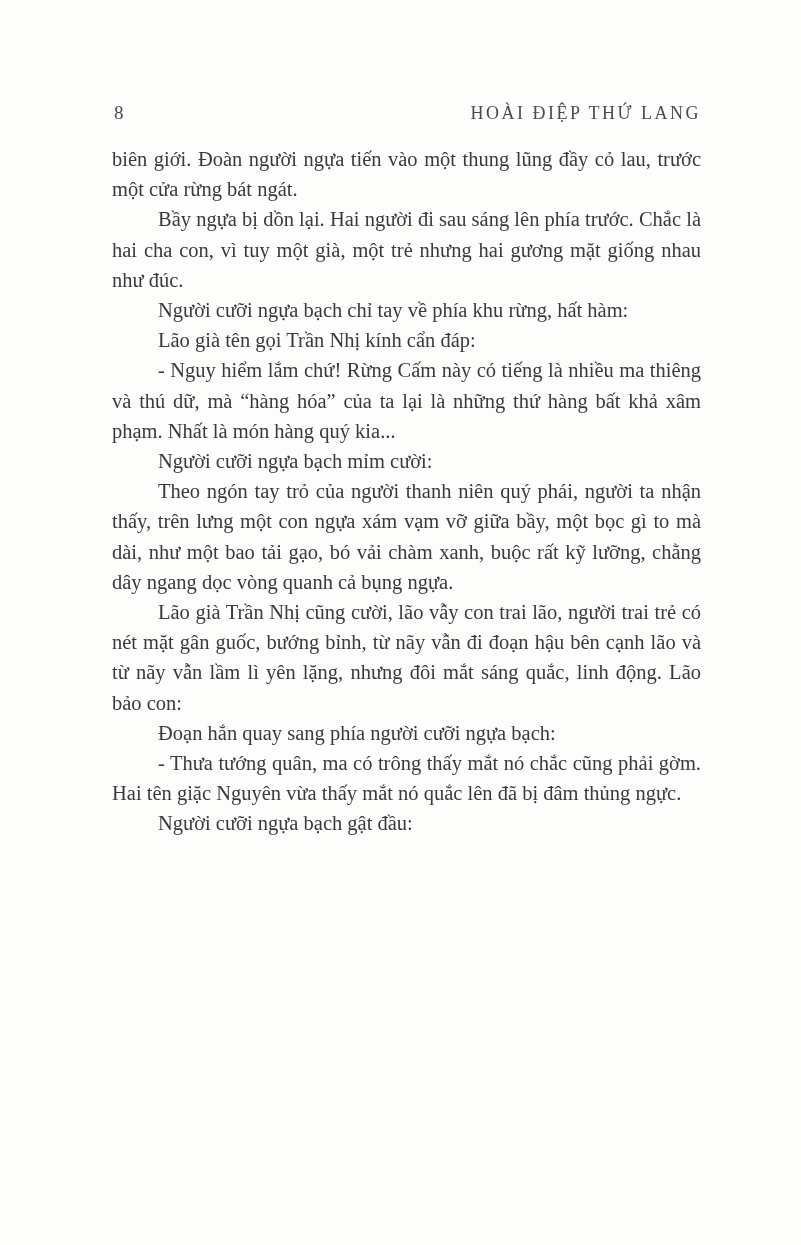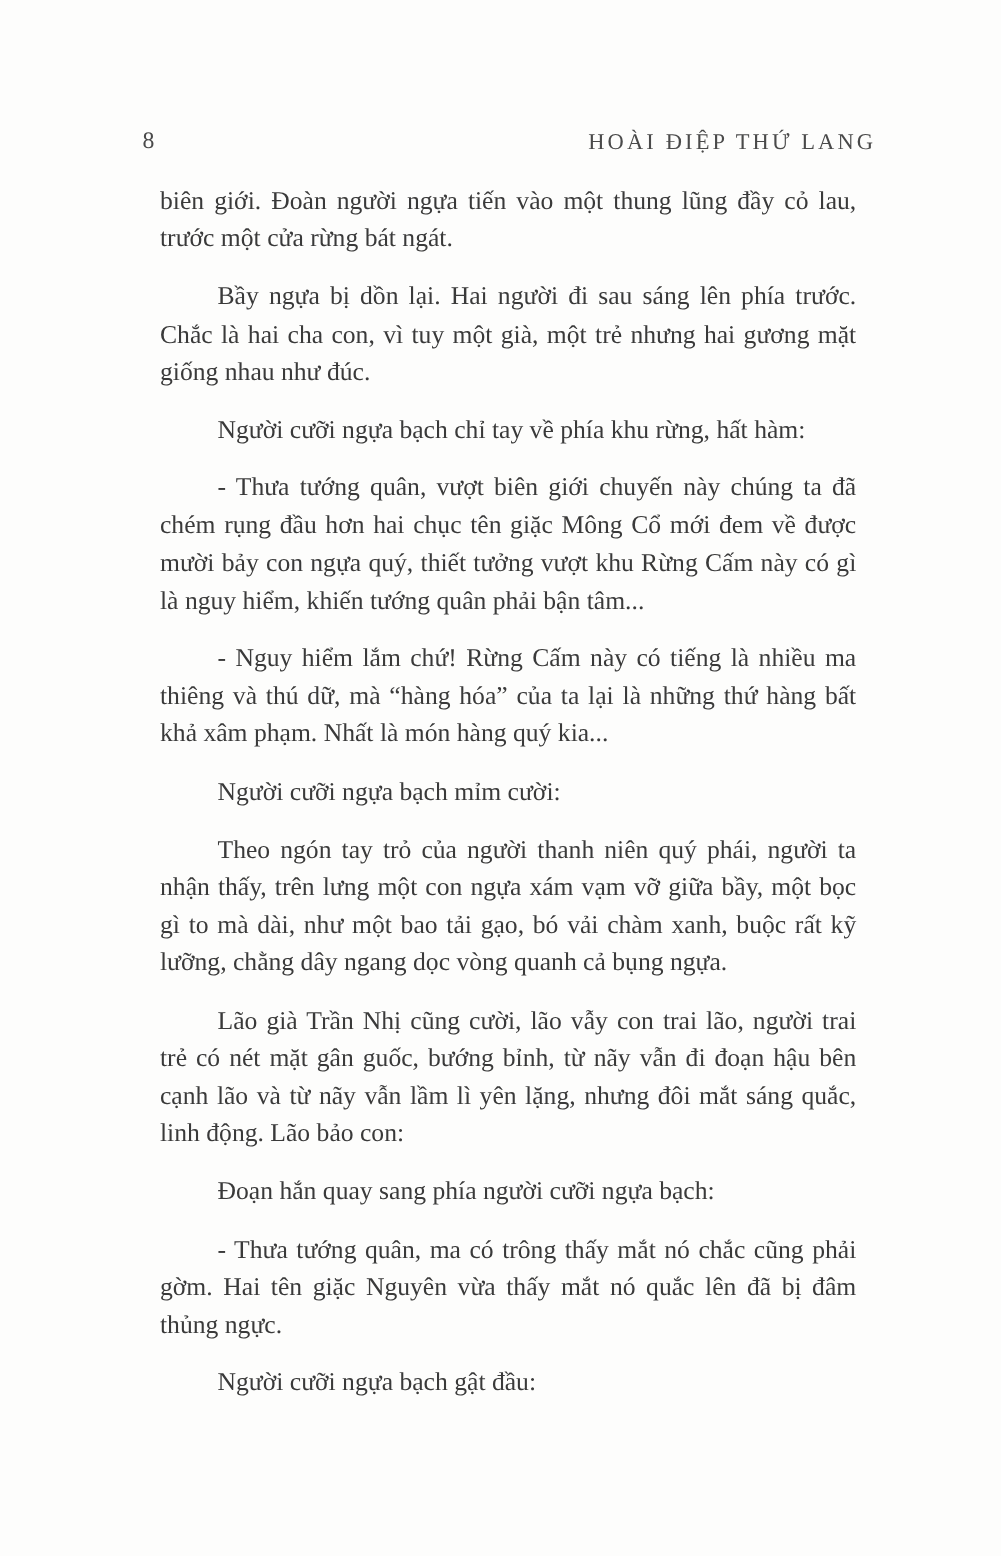--- a/index.html
+++ b/index.html
@@ -42,41 +42,41 @@
     color: #4a4a4a;
     font-variant: normal;
   }
   .page-body {
     font-size: 20.5px;
     line-height: 30.2px;
     text-align: justify;
     text-justify: inter-word;
   }
   .page-body p {
-    margin: 16px;
+    margin: 0;
     padding: 0;
     text-indent: 46px;
   }
   .page-body p:first-child {
     text-indent: 0;
   }
 </style>
 </head>
 <body>
 
 <div class="page">
   <div class="page-header">
     <span class="page-number">8</span>
     <span class="running-title">HOÀI ĐIỆP THỨ LANG</span>
   </div>
   <div class="page-body">
       <p>biên giới. Đoàn người ngựa tiến vào một thung lũng đầy cỏ lau, trước một cửa rừng bát ngát.</p>
       <p>Bầy ngựa bị dồn lại. Hai người đi sau sáng lên phía trước. Chắc là hai cha con, vì tuy một già, một trẻ nhưng hai gương mặt giống nhau như đúc.</p>
       <p>Người cưỡi ngựa bạch chỉ tay về phía khu rừng, hất hàm:</p>
-      <p>- Thưa tướng quân, vượt biên giới chuyến này chúng ta đã chém rụng đầu hơn hai chục tên giặc Mông Cổ mới đem về được mười bảy con ngựa quý, thiết tưởng vượt khu Rừng Cấm này có gì là nguy hiểm, khiến tướng quân phải bận tâm...</p>
+      <p>Lão già tên gọi Trần Nhị kính cẩn đáp:</p>
       <p>- Nguy hiểm lắm chứ! Rừng Cấm này có tiếng là nhiều ma thiêng và thú dữ, mà “hàng hóa” của ta lại là những thứ hàng bất khả xâm phạm. Nhất là món hàng quý kia...</p>
       <p>Người cưỡi ngựa bạch mỉm cười:</p>
       <p>Theo ngón tay trỏ của người thanh niên quý phái, người ta nhận thấy, trên lưng một con ngựa xám vạm vỡ giữa bầy, một bọc gì to mà dài, như một bao tải gạo, bó vải chàm xanh, buộc rất kỹ lưỡng, chằng dây ngang dọc vòng quanh cả bụng ngựa.</p>
       <p>Lão già Trần Nhị cũng cười, lão vẫy con trai lão, người trai trẻ có nét mặt gân guốc, bướng bỉnh, từ nãy vẫn đi đoạn hậu bên cạnh lão và từ nãy vẫn lầm lì yên lặng, nhưng đôi mắt sáng quắc, linh động. Lão bảo con:</p>
       <p>Đoạn hắn quay sang phía người cưỡi ngựa bạch:</p>
       <p>- Thưa tướng quân, ma có trông thấy mắt nó chắc cũng phải gờm. Hai tên giặc Nguyên vừa thấy mắt nó quắc lên đã bị đâm thủng ngực.</p>
       <p>Người cưỡi ngựa bạch gật đầu:</p>
     </div>
 </div>
 

